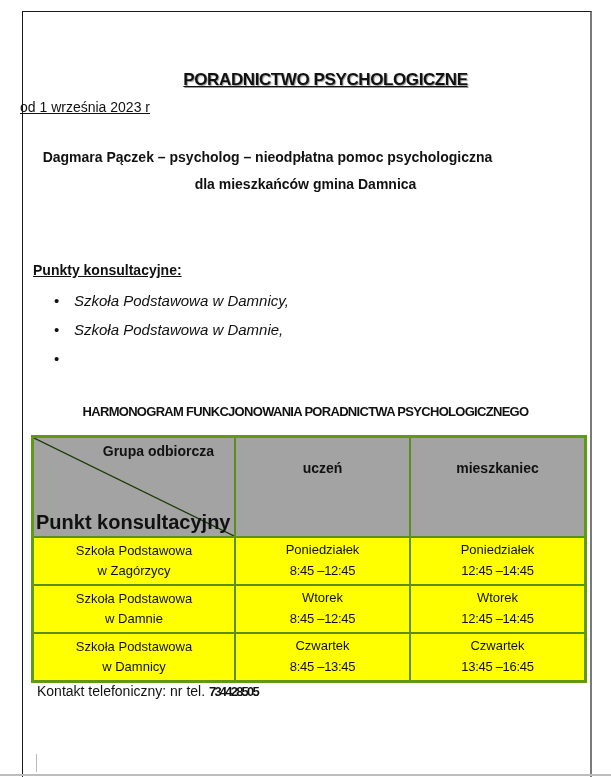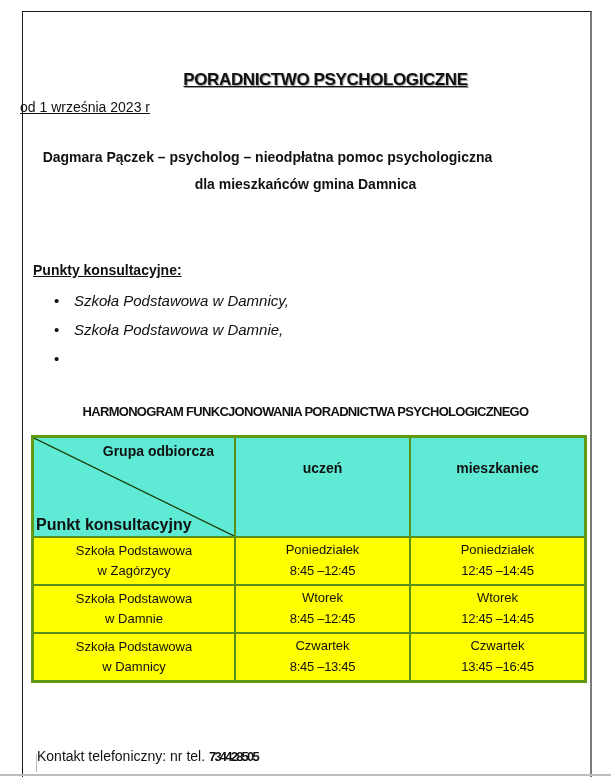--- a/index.html
+++ b/index.html
@@ -11,31 +11,31 @@
   .subtitle span { text-decoration:underline; }
   .intro1 { position:absolute; left:0; top:149px; width:535px; text-align:center; font-weight:bold; font-size:14px; }
   .intro2 { position:absolute; left:0; top:176px; width:611px; text-align:center; font-weight:bold; font-size:14px; }
   .points-head { position:absolute; left:33px; top:262px; font-weight:bold; font-size:14px; text-decoration:underline; }
   .points { position:absolute; left:54px; top:290px; margin:0; padding:0; list-style:none; }
   .points li { font-style:italic; font-size:15px; height:29px; line-height:22px; position:relative; padding-left:20px; }
   .points li .bullet { position:absolute; left:0; top:0; font-style:normal; }
   .sched-title { position:absolute; left:0; top:404px; width:611px; text-align:center; font-weight:bold; font-size:13px; letter-spacing:-0.7px; }
   table.sched { position:absolute; left:31px; top:435px; width:556px; border-collapse:collapse; border:3px solid #5f9a12; }
   table.sched td { border:2px solid #5a8f1a; text-align:center; padding:0; }
-  .hdr td { background:#5eead4; height:76px; font-weight:bold; font-size:14px; }
+  .hdr td { background:#a3a3a3; height:76px; font-weight:bold; font-size:14px; }
   .hdr td.c1 { width:200px; position:relative; }
   .hdr td.c2 { width:173px; vertical-align:top; padding-top:22px; }
   .hdr td.c3 { vertical-align:top; padding-top:22px; }
   .diag { position:absolute; left:0; top:0; width:100%; height:100%; }
   .grp { position:absolute; right:20px; top:5px; font-size:14px; font-weight:bold; }
-  .pk { position:absolute; left:2px; bottom:2px; font-size:16px; font-weight:bold; }
+  .pk { position:absolute; left:2px; bottom:2px; font-size:20px; font-weight:bold; }
   .row td { background:#ffff00; height:46px; font-size:13px; }
   .row td .l1 { display:block; line-height:20px; }
   .row td .l2 { display:block; line-height:22px; letter-spacing:-0.3px; }
-  .contact { position:absolute; left:37px; top:748px; font-size:14px;text-align:right; }
+  .contact { position:absolute; left:37px; top:683px; font-size:14px;text-align:right; }
   .contact b { letter-spacing:-1.8px; font-size:13px; }
   .cursor { position:absolute; left:36px; top:754px; width:1px; height:18px; background:#bbbbbb; }
 </style>
 </head>
 <body>
 
 <div class="page"></div>
 <div class="bottom-line"></div>
 
 <div class="title">PORADNICTWO PSYCHOLOGICZNE</div>

